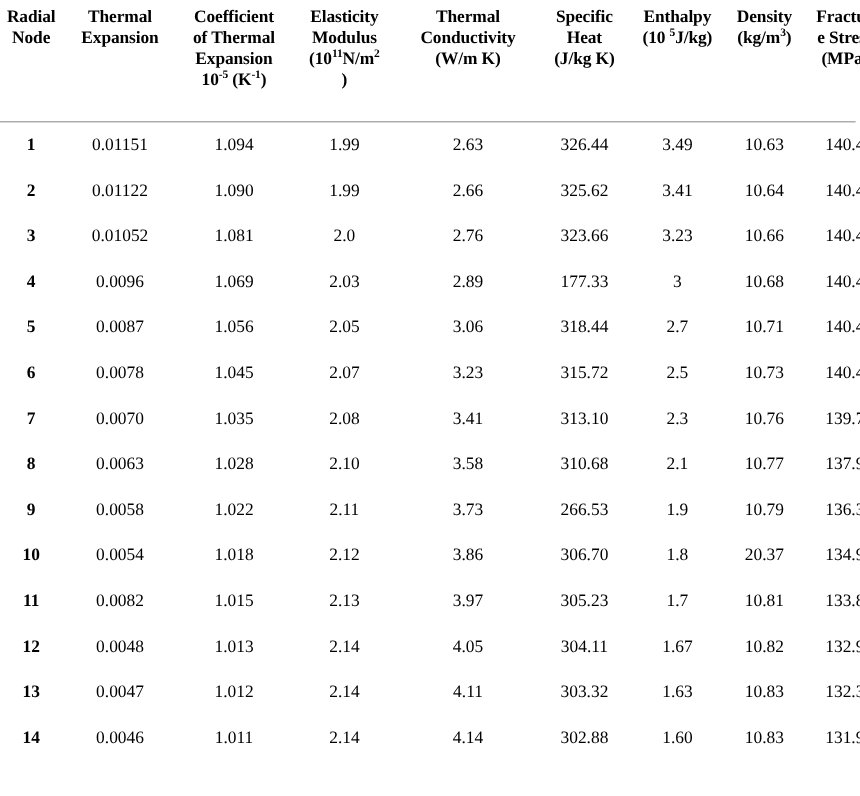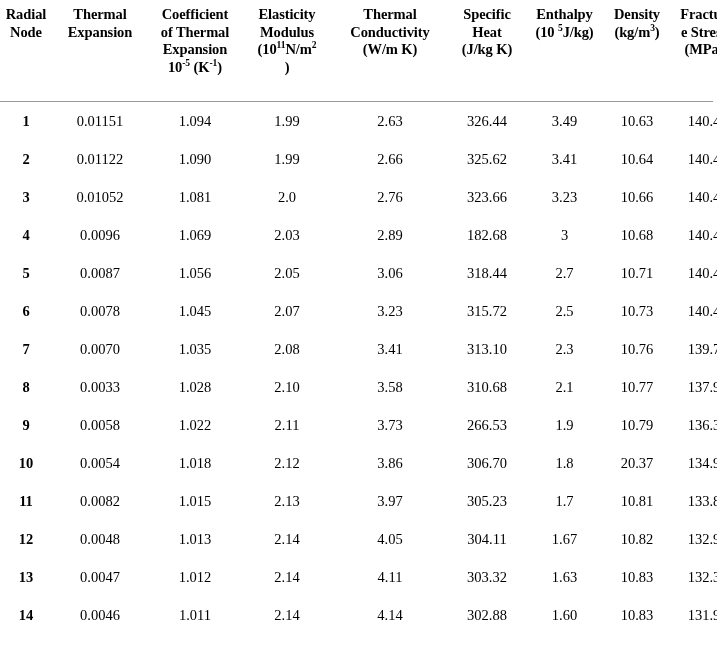--- a/index.html
+++ b/index.html
@@ -182,21 +182,21 @@
           <td>3.23</td>
           <td>10.66</td>
           <td>140.4</td>
         </tr>
         <tr>
           <td class="node-cell">4</td>
           <td>0.0096</td>
           <td>1.069</td>
           <td>2.03</td>
           <td>2.89</td>
-          <td>182.68</td>
+          <td>177.33</td>
           <td>3</td>
           <td>10.68</td>
           <td>140.4</td>
         </tr>
         <tr>
           <td class="node-cell">5</td>
           <td>0.0087</td>
           <td>1.056</td>
           <td>2.05</td>
           <td>3.06</td>
@@ -222,21 +222,21 @@
           <td>1.035</td>
           <td>2.08</td>
           <td>3.41</td>
           <td>313.10</td>
           <td>2.3</td>
           <td>10.76</td>
           <td>139.7</td>
         </tr>
         <tr>
           <td class="node-cell">8</td>
-          <td>0.0033</td>
+          <td>0.0063</td>
           <td>1.028</td>
           <td>2.10</td>
           <td>3.58</td>
           <td>310.68</td>
           <td>2.1</td>
           <td>10.77</td>
           <td>137.9</td>
         </tr>
         <tr>
           <td class="node-cell">9</td>

